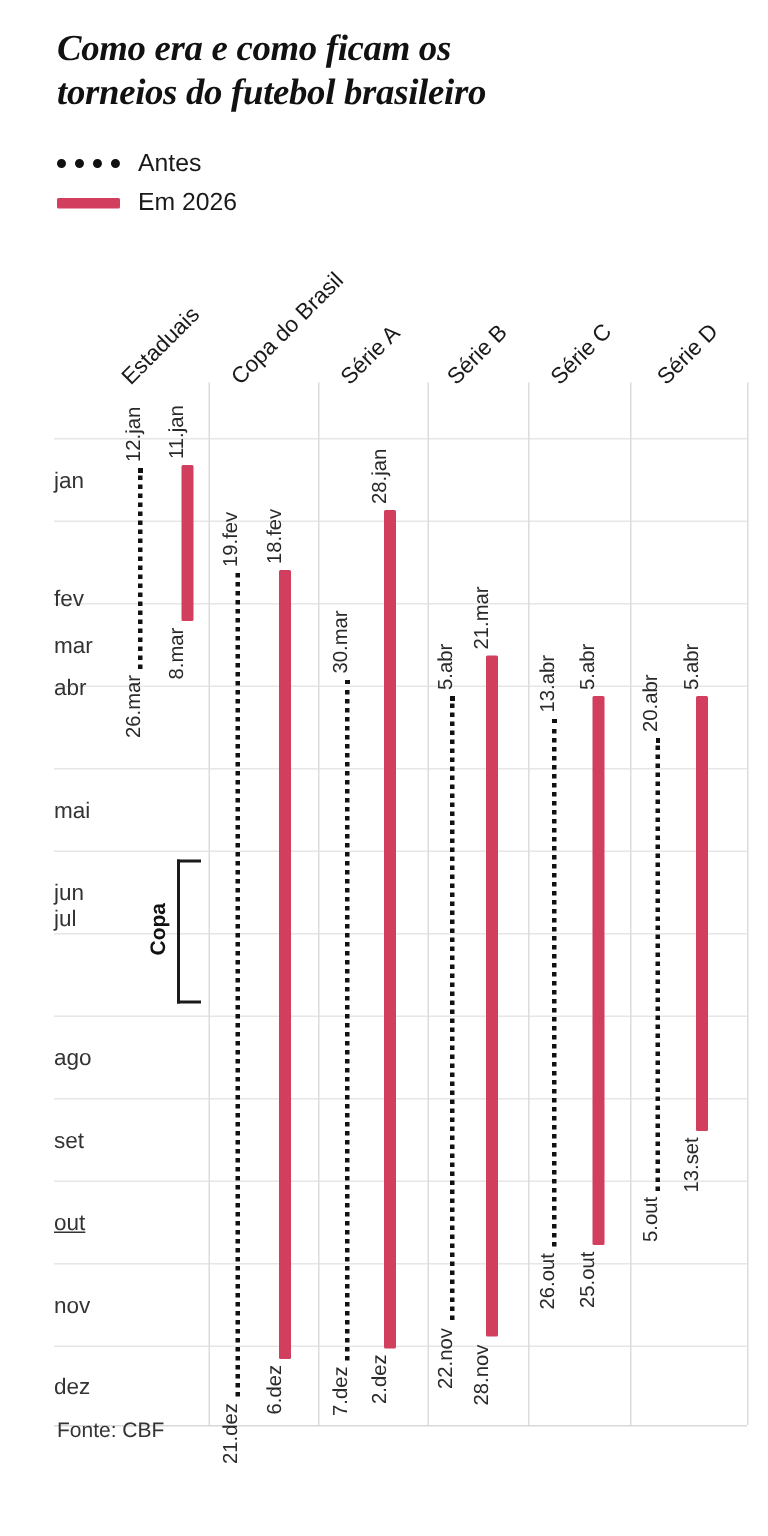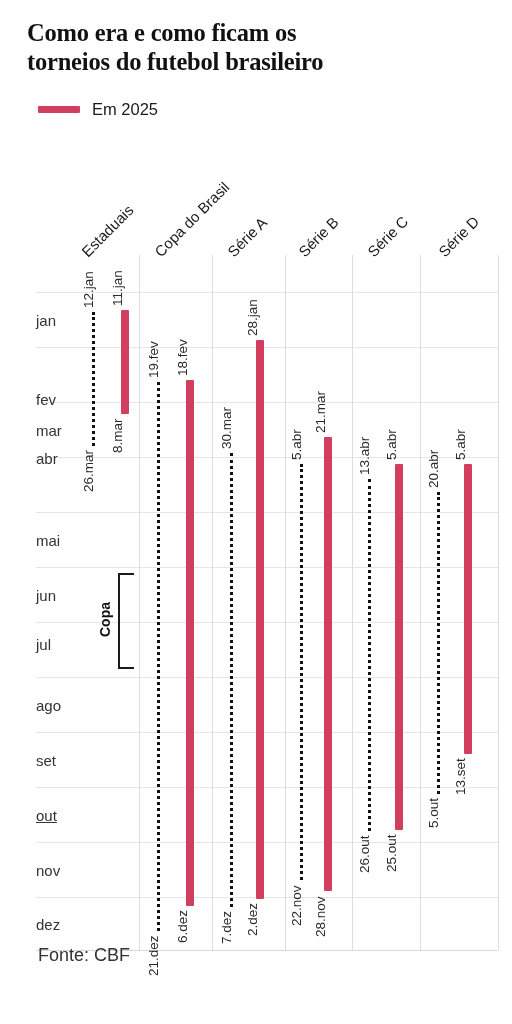--- a/index.html
+++ b/index.html
@@ -6,21 +6,21 @@
   body{
     width:512px;height:1024px;
     background:#ffffff;
     font-family:"Liberation Sans", sans-serif;
     color:#1a1a1a;
     overflow:hidden;
     position:relative;
   }
 
   
-  #header{position:absolute;left:27px;top:18px;width:440px;}
+  #header{position:absolute;left:38px;top:18px;width:440px;font-style:italic;}
   #chart-title{
     font-family:"Liberation Serif", serif;
     font-weight:bold;
     font-size:24.5px;
     line-height:1.2;
     letter-spacing:-0.2px;
     color:#111111;
     margin:0;
     white-space:pre-line;
   }
@@ -95,35 +95,39 @@
     font-size:14px;font-weight:bold;color:#111111;
     transform-origin:left top;
     transform:rotate(-90deg);
     white-space:nowrap;
     line-height:1;
   }
 
   
   #footer{
     position:absolute;left:38px;top:945px;
-    font-size:18px;color:#333333;
+    font-size:14px;color:#333333;
   }
 </style>
 </head>
 <body>
 
 <div id="header">
   <h1 id="chart-title">Como era e como ficam os
 torneios do futebol brasileiro</h1>
 </div>
 
 <div id="legend">
   <div class="legend-row">
+    <span class="legend-swatch dotted"></span>
+    <span class="legend-label">Antes</span>
+  </div>
+  <div class="legend-row">
     <span class="legend-swatch solid" id="sw-solid" style="background: rgb(210, 63, 94);"></span>
-    <span class="legend-label">Em 2025</span>
+    <span class="legend-label">Em 2026</span>
   </div>
 </div>
 
 <div id="plot">
   <div id="plot-inner">
       <div class="gridline" style="top: 292px;"></div>
       <div class="gridline" style="top: 347px;"></div>
       <div class="gridline" style="top: 402px;"></div>
       <div class="gridline" style="top: 457px;"></div>
       <div class="gridline" style="top: 512px;"></div>
@@ -134,21 +138,21 @@
       <div class="gridline" style="top: 787px;"></div>
       <div class="gridline" style="top: 842px;"></div>
       <div class="gridline" style="top: 897px;"></div>
       <div class="gridline bottom" style="top: 950px;"></div>
       <div class="month-label" style="top: 312.5px;">jan</div>
       <div class="month-label" style="top: 367.5px; margin-top: 24px;">fev</div>
       <div class="month-label" style="top: 422.5px;">mar</div>
       <div class="month-label" style="top: 451px;">abr</div>
       <div class="month-label" style="top: 532.5px;">mai</div>
       <div class="month-label" style="top: 587.5px;">jun</div>
-      <div class="month-label" style="top: 637px;">jul</div>
+      <div class="month-label" style="top: 605px;">jul</div>
       <div class="month-label" style="top: 697.5px;">ago</div>
       <div class="month-label" style="top: 752.5px;">set</div>
       <div class="month-label" style="top: 807.5px; text-decoration: underline;">out</div>
       <div class="month-label" style="top: 862.5px;">nov</div>
       <div class="month-label" style="top: 916.5px;">dez</div>
       <div class="colsep" style="left: 139px; top: 255px; height: 695px;"></div>
       <div class="colsep" style="left: 212px; top: 255px; height: 695px;"></div>
       <div class="colsep" style="left: 285px; top: 255px; height: 695px;"></div>
       <div class="colsep" style="left: 352px; top: 255px; height: 695px;"></div>
       <div class="colsep" style="left: 420px; top: 255px; height: 695px;"></div>

